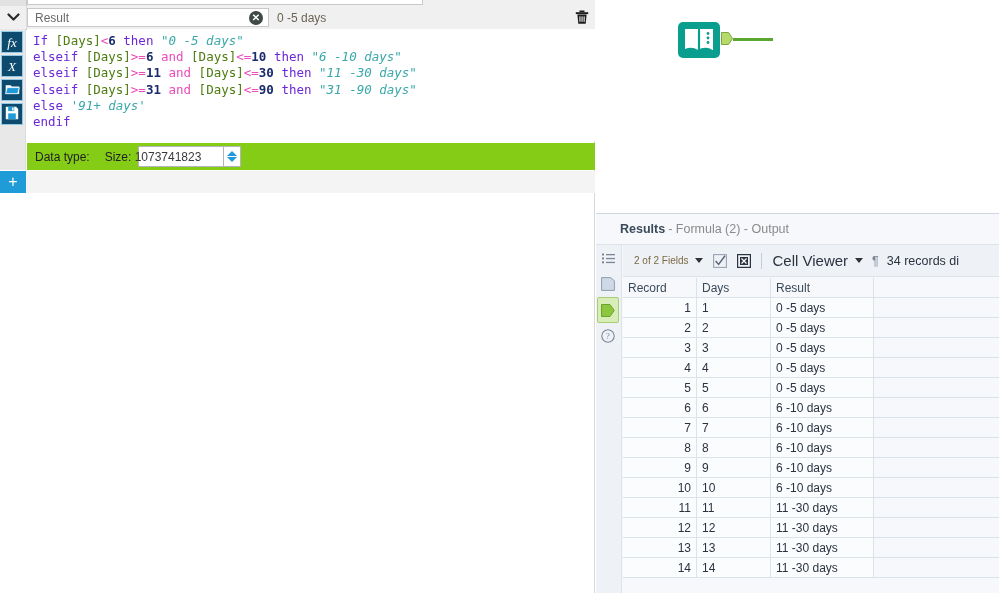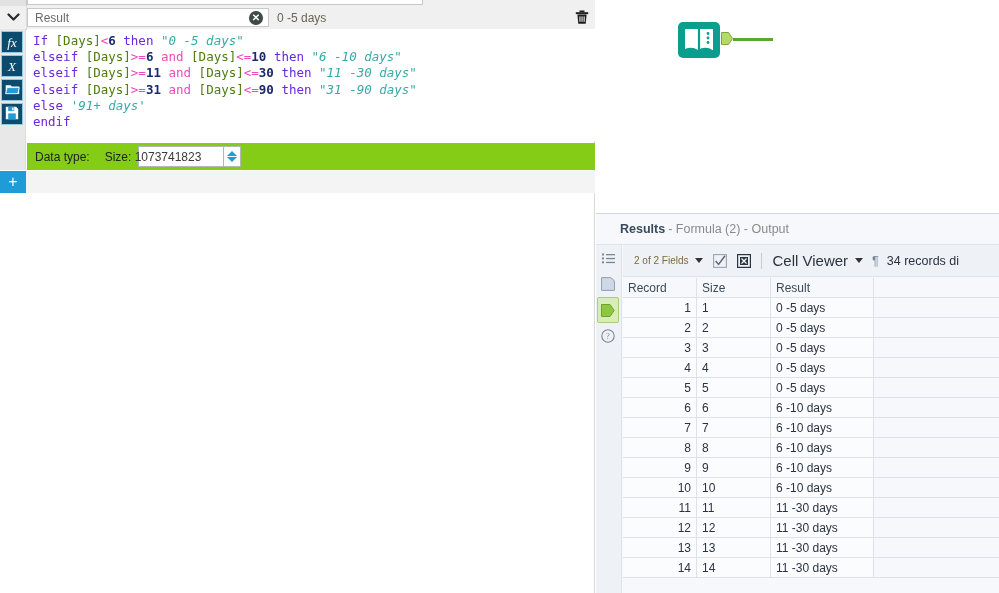--- a/index.html
+++ b/index.html
@@ -390,21 +390,21 @@
       <span class="tb-div"></span>
       <span class="tb-cell">Cell Viewer</span>
       <span class="tb-caret"></span>
       <span class="tb-pil">¶</span>
       <span class="tb-rec">34 records di</span>
     </div>
 
     <div class="grid">
       <div class="grow ghead" id="grid-head">
         <div class="gcell c-rec">Record</div>
-        <div class="gcell c-days">Size</div>
+        <div class="gcell c-days">Days</div>
         <div class="gcell c-res">Result</div>
         <div class="gcell c-pad"></div>
       </div>
       <div id="grid-body">
           <div class="grow">
             <div class="gcell c-rec">1</div>
             <div class="gcell c-days">1</div>
             <div class="gcell c-res">0 -5 days</div>
             <div class="gcell c-pad"></div>
           </div>

